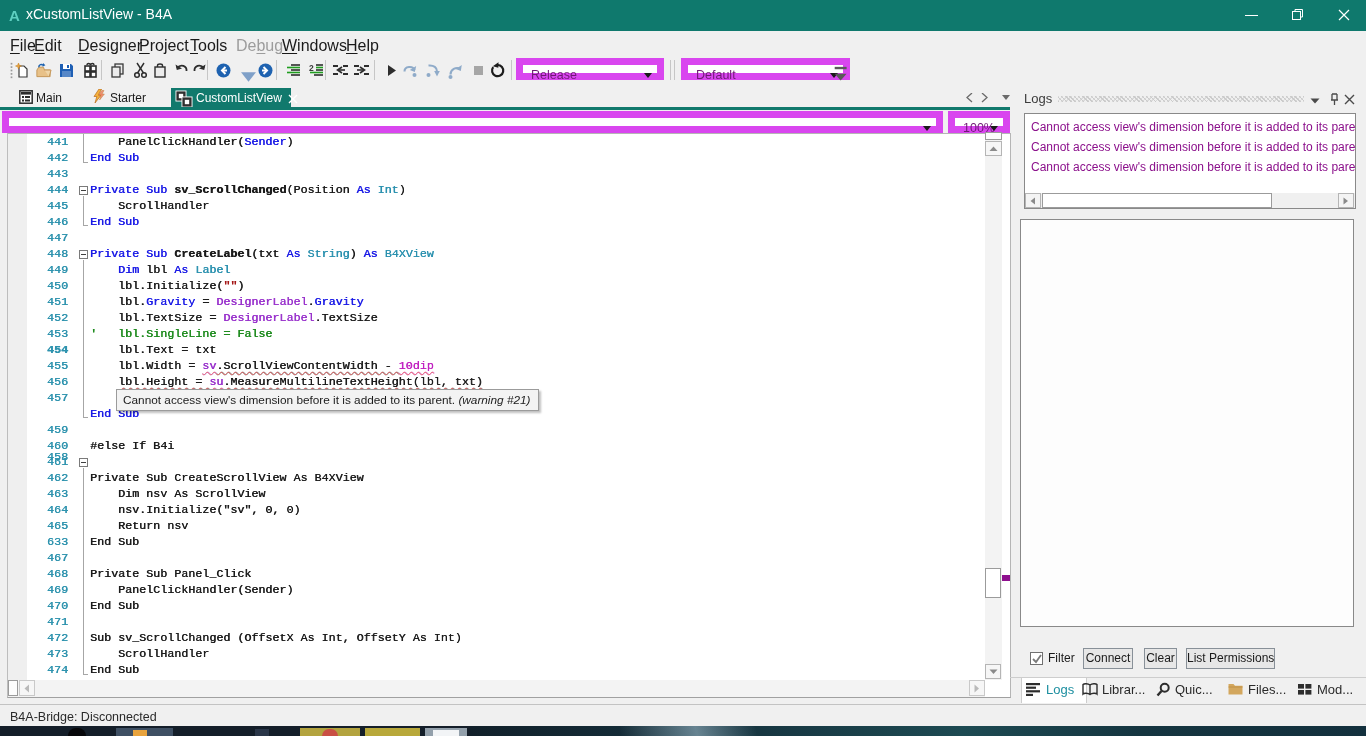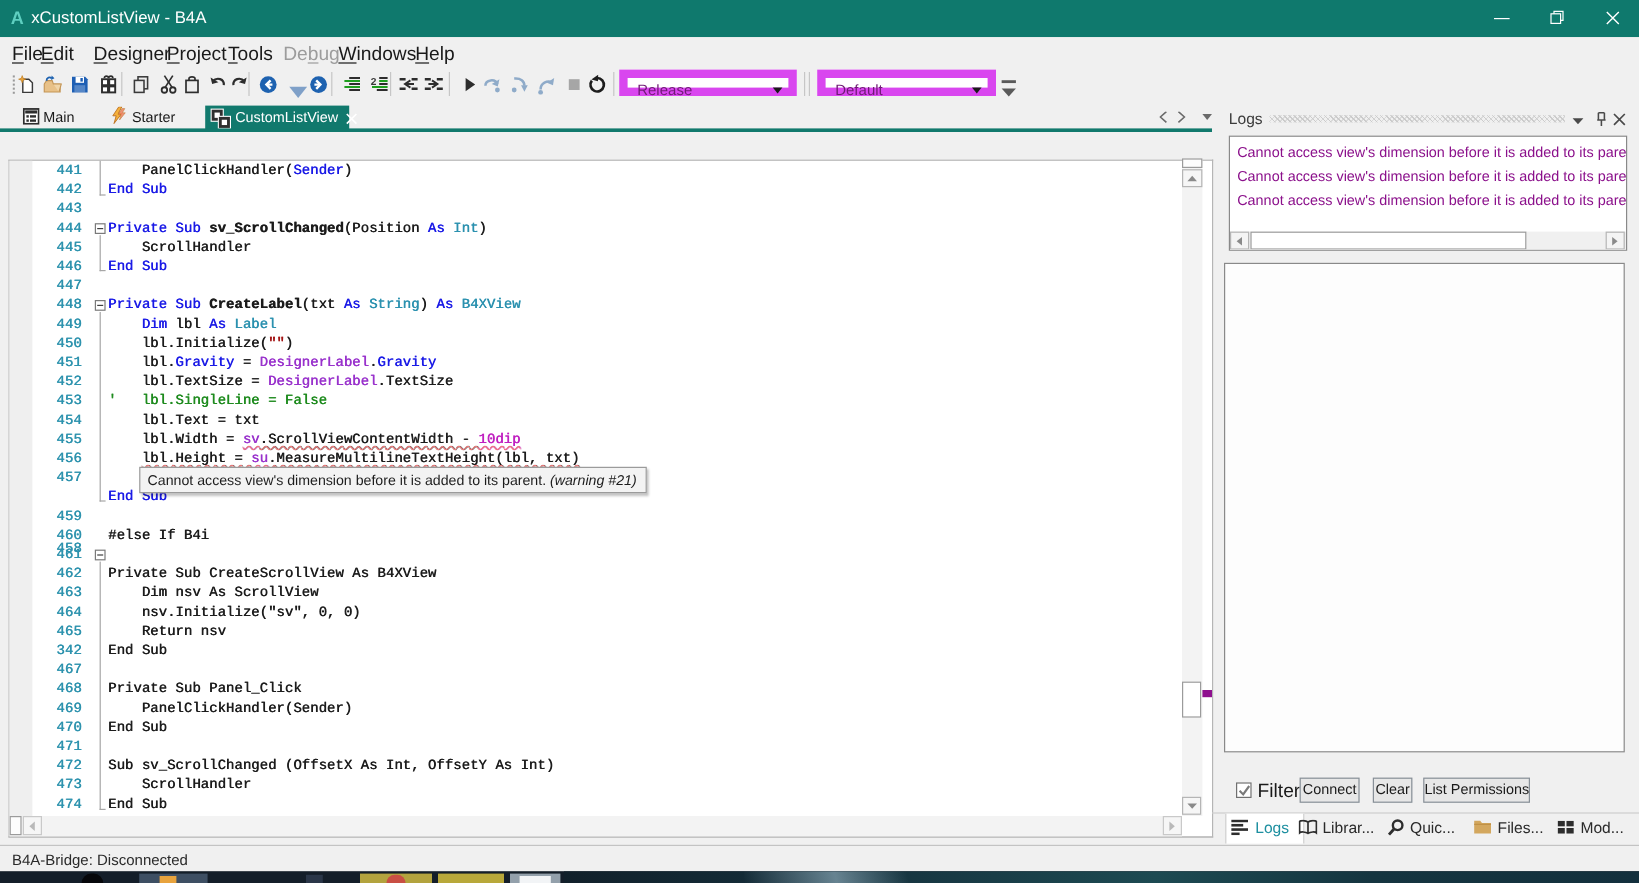--- a/index.html
+++ b/index.html
@@ -247,21 +247,21 @@
         <path d="M9.5 0.2 L9.3 5.8 L3.8 4.2 Z" fill="#1d1d1d"></path>
       </svg>
     <div class="tsep" style="left:511px;"></div>
 
     <div class="combo" style="left:516px; top:1px; width:148px; height:22px;">
         <span style="position:absolute;left:8px;top:3px;">Release</span>
         <span class="arr"></span>
       </div>
     <div class="tsep" style="left:670px;"></div>
     <div class="tsep" style="left:674px;"></div>
-    <div class="combo" style="left:681px; top:1px; width:149px; height:22px;">
+    <div class="combo" style="left:681px; top:1px; width:169px; height:22px;">
         <span style="position:absolute;left:8px;top:3px;">Default</span>
         <span class="arr"></span>
       </div>
     <svg class="ticon" style="left:833px; top:9px;" width="10" height="9" viewBox="0 0 10 9">
         <rect x="1" y="0" width="7" height="1.4" fill="#5a5a5a"></rect>
         <path d="M1 4 L4.5 8 L8 4 Z" fill="#5a5a5a"></path>
       </svg>
   </div>
 
   <div class="tabrow" id="tabrow">
@@ -292,20 +292,29 @@
         </svg>
     </div>
     <svg class="abs" style="left:966px; top:8px;" width="46" height="10" viewBox="0 0 46 10">
         <path d="M6 0 L1 4.5 L6 9" fill="none" stroke="#6a6a6a" stroke-width="1.3"></path>
         <path d="M16 0 L21 4.5 L16 9" fill="none" stroke="#6a6a6a" stroke-width="1.3"></path>
         <path d="M36 2 L40 7 L44 2 Z" fill="#6a6a6a"></path>
       </svg>
   </div>
   <div class="tealline"></div>
 
+  <div class="editor-combo-row">
+    <div class="combo" style="left:2px; top:1px; width:941px; height:22px;">
+        <span class="arr"></span>
+      </div>
+    <div class="combo" style="left:948px; top:1px; width:62px; height:22px;">
+        <span style="position:absolute;left:8px;top:3px;">100%</span>
+        <span class="arr"></span>
+      </div>
+  </div>
   <div class="codearea"></div>
   <div class="gutter"></div>
   <div id="code">
     <div class="ln" style="top:134px;">441</div>
       <div class="cl" style="top:134px;">    PanelClickHandler(<span class="k">Sender</span>)</div>
     <div class="ln" style="top:150px;">442</div>
       <div class="cl" style="top:150px;"><span class="k">End Sub</span></div>
     <div class="ln" style="top:166px;">443</div>
     <div class="ln" style="top:182px;">444</div>
       <div class="cl" style="top:182px;"><span class="k">Private Sub</span> <span class="bold">sv_ScrollChanged</span>(Position <span class="k">As</span> <span class="t">Int</span>)</div>
@@ -319,42 +328,42 @@
     <div class="ln" style="top:262px;">449</div>
       <div class="cl" style="top:262px;">    <span class="k">Dim</span> lbl <span class="k">As</span> <span class="t">Label</span></div>
     <div class="ln" style="top:278px;">450</div>
       <div class="cl" style="top:278px;">    lbl.Initialize(<span class="s">""</span>)</div>
     <div class="ln" style="top:294px;">451</div>
       <div class="cl" style="top:294px;">    lbl.<span class="k">Gravity</span> = <span class="p">DesignerLabel</span>.<span class="k">Gravity</span></div>
     <div class="ln" style="top:310px;">452</div>
       <div class="cl" style="top:310px;">    lbl.TextSize = <span class="p">DesignerLabel</span>.TextSize</div>
     <div class="ln" style="top:326px;">453</div>
       <div class="cl" style="top:326px;"><span class="c">'   lbl.SingleLine = False</span></div>
-    <div class="ln" style="top:342px;">454</div>
+    <div class="ln" style="top:342px;font-weight:bold;">454</div>
       <div class="cl" style="top:342px;">    lbl.Text = txt</div>
     <div class="ln" style="top:358px;">455</div>
       <div class="cl" style="top:358px;">    lbl.Width = <span class="wavy"><span class="p">sv</span>.ScrollViewContentWidth - <span class="m">10dip</span></span></div>
     <div class="ln" style="top:374px;">456</div>
       <div class="cl" style="top:374px;">    <span class="wavy">lbl.Height = <span class="p">su</span>.MeasureMultilineTextHeight(lbl, txt)</span></div>
     <div class="ln" style="top:390px;">457</div>
     <div class="ln" style="top:406px;margin-top:43px;">458</div>
       <div class="cl" style="top:406px;"><span class="k">End Sub</span></div>
     <div class="ln" style="top:422px;">459</div>
     <div class="ln" style="top:438px;">460</div>
       <div class="cl" style="top:438px;">#else If B4i</div>
     <div class="ln" style="top:454px;">461</div>
     <div class="ln" style="top:470px;">462</div>
       <div class="cl" style="top:470px;">Private Sub CreateScrollView As B4XView</div>
     <div class="ln" style="top:486px;">463</div>
       <div class="cl" style="top:486px;">    Dim nsv As ScrollView</div>
     <div class="ln" style="top:502px;">464</div>
       <div class="cl" style="top:502px;">    nsv.Initialize("sv", 0, 0)</div>
     <div class="ln" style="top:518px;">465</div>
       <div class="cl" style="top:518px;">    Return nsv</div>
-    <div class="ln" style="top:534px;">342</div>
+    <div class="ln" style="top:534px;">633</div>
       <div class="cl" style="top:534px;">End Sub</div>
     <div class="ln" style="top:550px;">467</div>
     <div class="ln" style="top:566px;">468</div>
       <div class="cl" style="top:566px;">Private Sub Panel_Click</div>
     <div class="ln" style="top:582px;">469</div>
       <div class="cl" style="top:582px;">    PanelClickHandler(Sender)</div>
     <div class="ln" style="top:598px;">470</div>
       <div class="cl" style="top:598px;">End Sub</div>
     <div class="ln" style="top:614px;">471</div>
     <div class="ln" style="top:630px;">472</div>
@@ -438,21 +447,21 @@
           </svg>
       </div>
     </div>
 
     <div class="abs" style="left:10px; top:134px; width:334px; height:408px; background:#fdfdfd; border:1px solid #898989;"></div>
 
     <div class="abs" style="left:20px; top:567px; width:13px; height:13px; background:#fff; border:1px solid #707070;"></div>
     <svg class="abs" style="left:22px; top:569px;" width="10" height="10" viewBox="0 0 10 10">
         <path d="M1 5 L4 8 L9 1" fill="none" stroke="#7a7a7a" stroke-width="1.8"></path>
       </svg>
-    <span class="abs" style="left:38px; top:566px; font-size:16px; color:#1a1a1a;">Filter</span>
+    <span class="abs" style="left:38px; top:566px; font-size:12px; color:#1a1a1a;">Filter</span>
     <div class="abs" style="left:73px; top:563px; width:50px; height:21px; background:#e7e7e7; border:1px solid #889098; font-size:12px; color:#1a1a1a; text-align:center; line-height:19px; white-space:nowrap;">Connect</div>
     <div class="abs" style="left:134px; top:563px; width:33px; height:21px; background:#e7e7e7; border:1px solid #889098; font-size:12px; color:#1a1a1a; text-align:center; line-height:19px; white-space:nowrap;">Clear</div>
     <div class="abs" style="left:176px; top:563px; width:89px; height:21px; background:#e7e7e7; border:1px solid #889098; font-size:12px; color:#1a1a1a; text-align:center; line-height:19px; white-space:nowrap;">List Permissions</div>
 
     <div class="abs" style="left:0px; top:592px; width:356px; height:1px; background:#cdcdcd;"></div>
     <div class="abs" style="left:11px; top:593px; width:66px; height:25px; background:#fff; border-left:1px solid #cdcdcd; border-right:1px solid #cdcdcd;"></div>
     <svg class="abs" style="left:16px; top:598px;" width="15" height="13" viewBox="0 0 15 13">
         <g fill="#2d2d2d">
           <rect x="0" y="0" width="14" height="2.2"></rect>
           <rect x="0" y="3.6" width="10" height="2.2"></rect>

